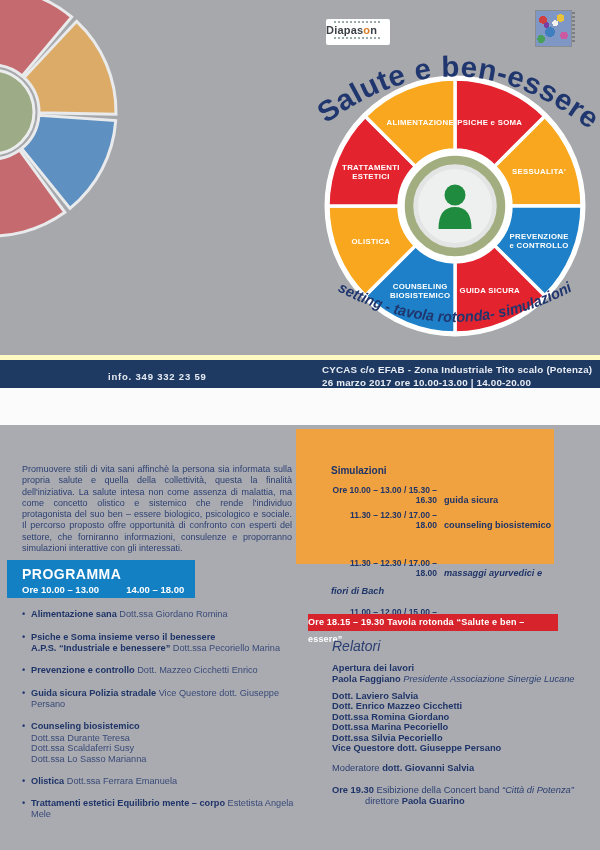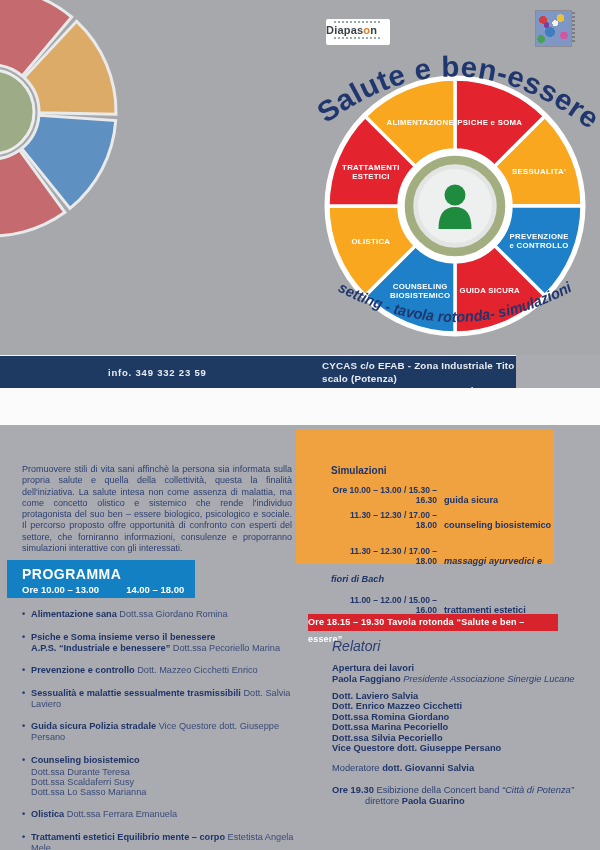--- a/index.html
+++ b/index.html
@@ -23,22 +23,22 @@
         radial-gradient(circle at 70% 20%,#e8c23a 0 4px,transparent 4px),
         radial-gradient(circle at 40% 60%,#3f7fc0 0 5px,transparent 5px),
         radial-gradient(circle at 80% 70%,#cc5aa0 0 4px,transparent 4px),
         radial-gradient(circle at 15% 80%,#49a05a 0 4px,transparent 4px),
         radial-gradient(circle at 55% 35%,#f4f2ee 0 3px,transparent 3px),
         radial-gradient(circle at 30% 40%,#7a3fa0 0 3px,transparent 3px);
        border:1px solid #8a8c90;}
   .art-text{position:absolute;left:572px;top:12px;width:3px;height:32px;
        background:repeating-linear-gradient(180deg,#7b7d82 0 2px,transparent 2px 4px);}
   
-  .info-bar{position:absolute;left:0;top:355px;width:516px;height:33px;background:#1e3a62;
-            border-top:1px solid #fef9c3;color:#e8ecf4;}
+  .info-bar{position:absolute;left:0;top:355px;width:600px;height:33px;background:#1e3a62;
+            border-top:5px solid #fef9c3;color:#e8ecf4;}
   .phone{position:absolute;left:108px;top:11px;font-size:9.5px;font-weight:bold;letter-spacing:.8px;}
   .venue-block{position:absolute;left:322px;top:4px;font-size:9.8px;font-weight:bold;line-height:12.5px;letter-spacing:.2px;}
   
   .logo-bar{position:absolute;left:0;top:388px;width:600px;height:37px;background:#fbfbfb;}
   .navy-cap{position:absolute;left:592px;top:388px;width:8px;height:37px;background:#1e3a62;}
   .ant-logo{position:absolute;left:44px;top:394px;width:34px;text-align:center;}
   .ant-text{font-size:15px;font-weight:bold;font-style:italic;color:#33383d;letter-spacing:.5px;line-height:15px;}
   .ant-bar{height:2px;background:#2f8a46;margin-top:1px;}
   .ant-sub{height:2px;margin-top:2px;background:repeating-linear-gradient(90deg,#a9abad 0 2px,transparent 2px 3px);}
   .elisir-logo{position:absolute;left:84px;top:395px;width:47px;height:24px;border:1px solid #b3b5b8;
@@ -72,21 +72,21 @@
   .prog-item::before{content:"•";position:absolute;left:0;top:0;font-weight:bold;color:#24396b;}
   .b{font-weight:bold;color:#1f3468;}
   .prog-item .extra{white-space:pre-line;line-height:10.4px;color:#3a4a78;margin-top:1px;}
   .prog-item span{color:#3a4a78;}
   .prog-item span.b{color:#1f3468;}
   
   .sim-box{position:absolute;left:296px;top:4px;width:258px;height:135px;background:#f0a240;
            box-sizing:border-box;padding:36px 0 0 35px;color:#1f3468;}
   .sim-title{font-size:10px;font-weight:bold;margin-bottom:9px;}
   .sim-row{margin-bottom:2.5px;}
-  .sim-rows div:nth-of-type(3){margin-top:14px;}
+  .sim-rows div:nth-of-type(3){margin-top:26px;}
   .sim-rows div:nth-of-type(4){margin-top:9px;}
   .sim-time{display:inline-block;width:106px;text-align:right;font-size:8.5px;font-weight:bold;}
   .sim-act{font-size:9.2px;font-weight:bold;margin-left:7px;}
   .sim-rows div:nth-of-type(3) .sim-act{font-style:italic;}
   
   .red-bar{position:absolute;left:308px;top:189px;width:250px;height:17px;background:#d7242c;color:#fff;
            font-size:9px;font-weight:bold;line-height:17px;box-sizing:border-box;letter-spacing:.2px;}
   .relatori{position:absolute;left:332px;top:213px;font-size:14px;font-style:italic;color:#2c3f72;}
   .apertura{position:absolute;left:332px;top:238px;font-size:9.3px;line-height:10.8px;color:#2c3f72;}
   .speakers{position:absolute;left:332px;top:266px;font-size:9.3px;line-height:10.4px;font-weight:bold;color:#1f3468;}
@@ -224,25 +224,20 @@
           <div class="pline"><span class="b">A.P.S. “Industriale e benessere”</span><span> Dott.ssa Pecoriello Marina</span></div>
 
         </div>
 
         <div class="prog-item">
           <div class="pline"><span class="b">Prevenzione e controllo</span><span> Dott. Mazzeo Cicchetti Enrico</span></div>
           <div class="pline"></div>
 
         </div>
 
-        <div class="prog-item">
-          <div class="pline"><span class="b">Sessualità e malattie sessualmente trasmissibili</span><span> Dott. Salvia Laviero</span></div>
-          <div class="pline"></div>
-
-        </div>
 
         <div class="prog-item">
           <div class="pline"><span class="b">Guida sicura  Polizia stradale</span><span> Vice Questore dott. Giuseppe Persano</span></div>
           <div class="pline"></div>
 
         </div>
 
         <div class="prog-item">
           <div class="pline"><span class="b">Counseling biosistemico</span></div>
           <div class="pline"></div>

